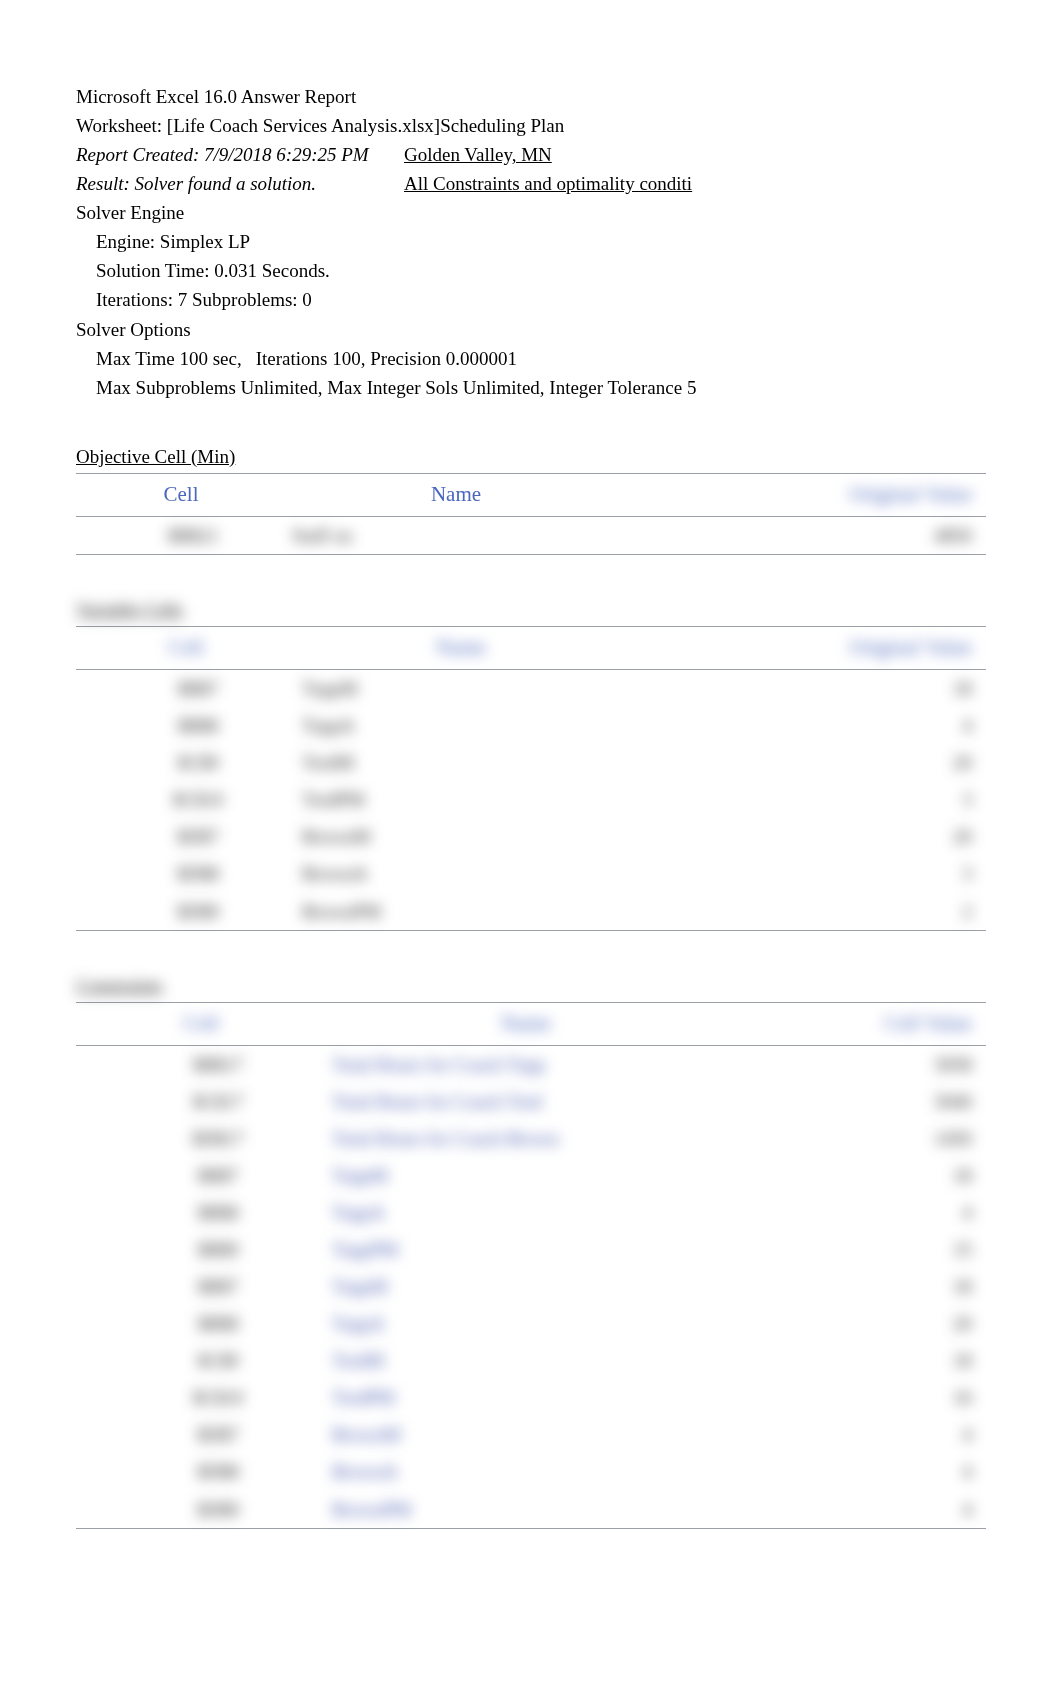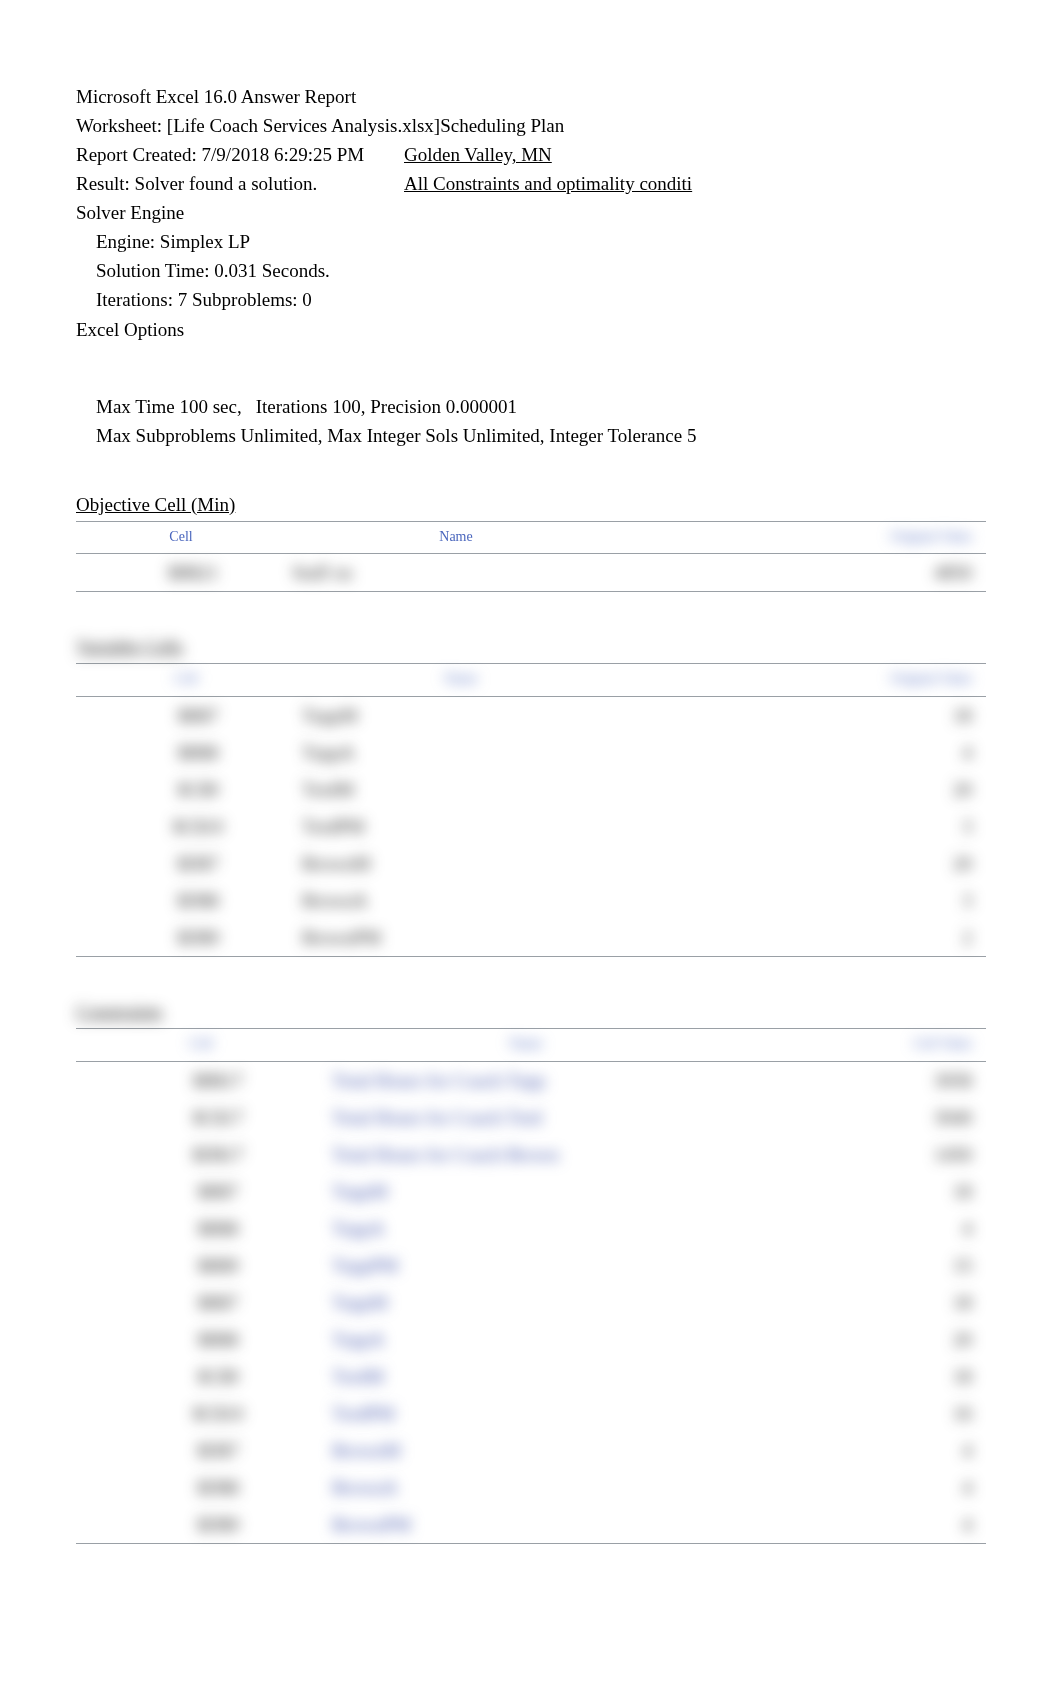--- a/index.html
+++ b/index.html
@@ -11,37 +11,37 @@
       width: 1062px;
       padding: 82px 76px 40px 76px;
       line-height: 1.53;
     }
     .indent1 { padding-left: 20px; }
     .line { white-space: nowrap; }
     .spacer-md { height: 40px; }
     .two-col {
       display: flex;
     }
-    .two-col .left { flex: 0 0 328px; }
+    .two-col .left { flex: 0 0 328px; font-style: italic; }
     .two-col .right { flex: 1; text-decoration: underline; }
 
     .section-title { margin-bottom: 2px; text-decoration: underline; }
 
     
     .tbl {
       width: 100%;
       border-collapse: collapse;
       table-layout: fixed;
     }
     .tbl th {
       font-weight: normal;
       color: #4a66bd;
       text-align: center;
       padding: 4px 6px 6px 6px;
-      font-size: 14px;
+      font-size: 21px;
     }
     .tbl td {
       padding: 4px 6px;
       vertical-align: middle;
     }
     .tbl-topline { border-top: 1.5px solid #9aa0a6; }
     .tbl-bottomline { border-bottom: 1.5px solid #9aa0a6; }
 
     
     .obj-col1 { width: 210px; }
@@ -88,23 +88,23 @@
   <div class="right">Golden Valley, MN</div>
 </div>
 <div class="two-col line">
   <div class="left">Result: Solver found a solution.</div>
   <div class="right">All Constraints and optimality conditi</div>
 </div>
 <div class="line">Solver Engine</div>
 <div class="line indent1">Engine: Simplex LP</div>
 <div class="line indent1">Solution Time: 0.031 Seconds.</div>
 <div class="line indent1">Iterations: 7 Subproblems: 0</div>
-<div class="line">Excel Options</div>
+<div class="line">Solver Options</div>
 <div class="line indent1">
-  <span style="display:inline-block; min-width:155px;margin-top:48px;">Max Time 100 sec,</span>
+  <span style="display:inline-block; min-width:155px;">Max Time 100 sec,</span>
   <span>Iterations 100, Precision 0.000001</span>
 </div>
 <div class="line indent1">Max Subproblems Unlimited, Max Integer Sols Unlimited, Integer Tolerance 5</div>
 
 <div class="spacer-md"></div>
 
 <div class="section-title">Objective Cell (Min)</div>
 <table class="tbl">
   <colgroup>
     <col class="obj-col1">

